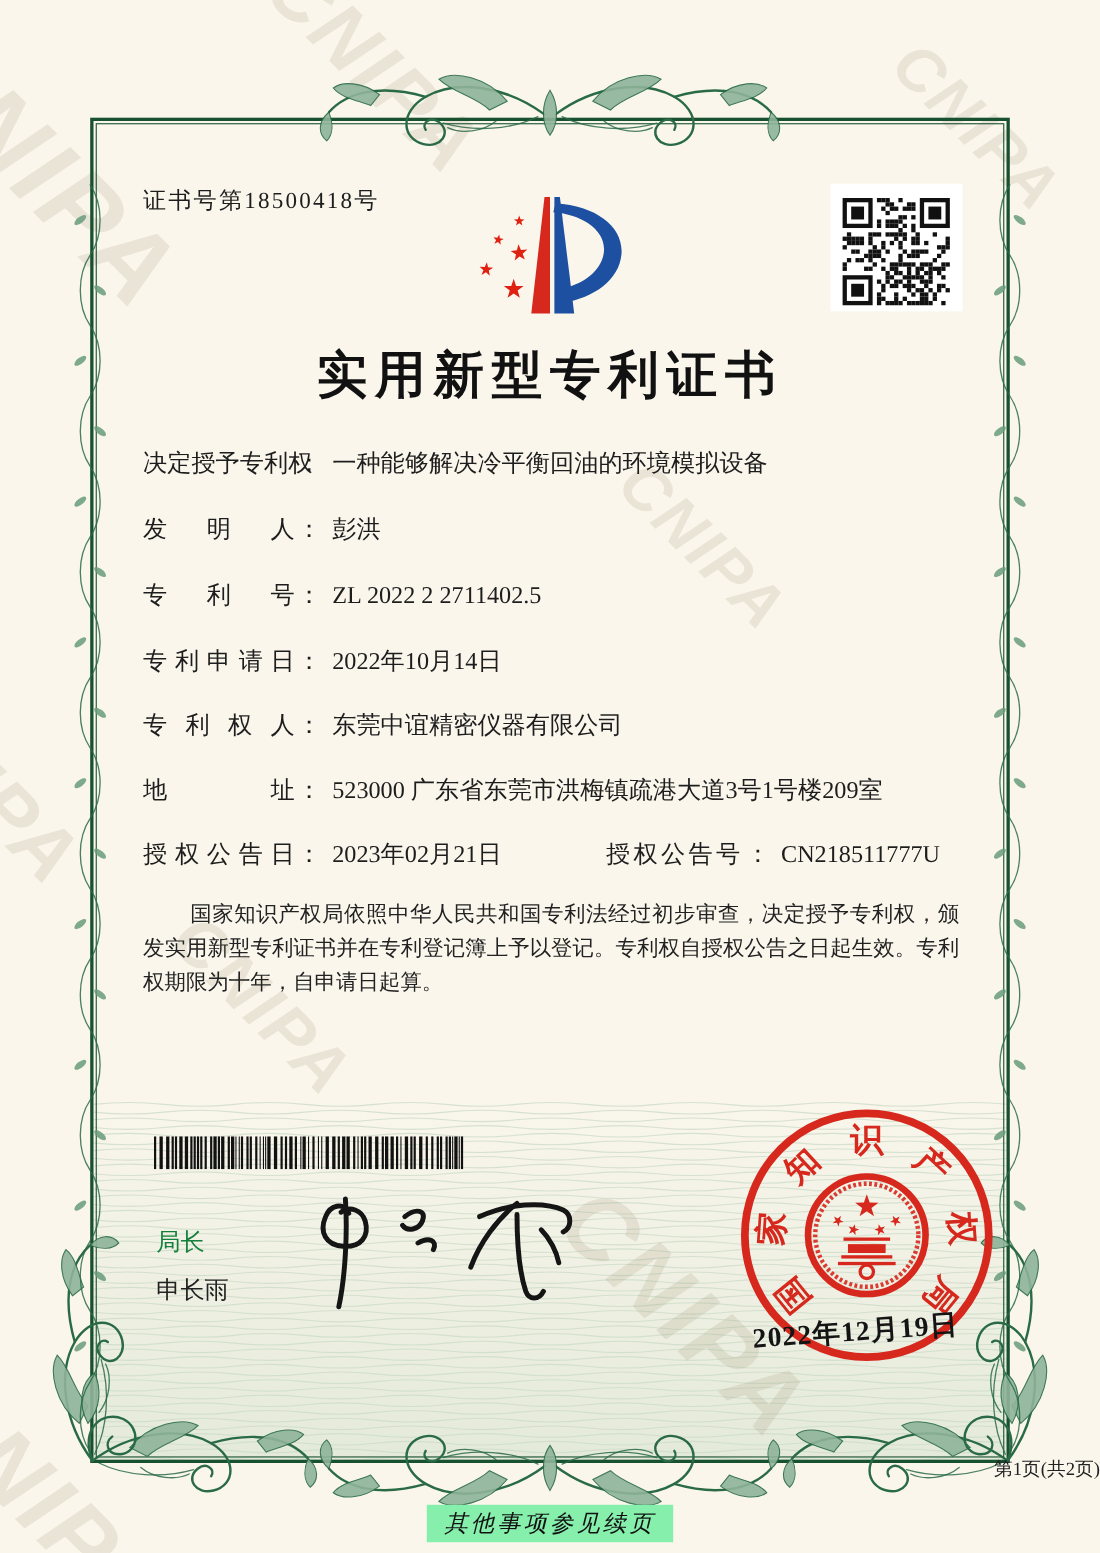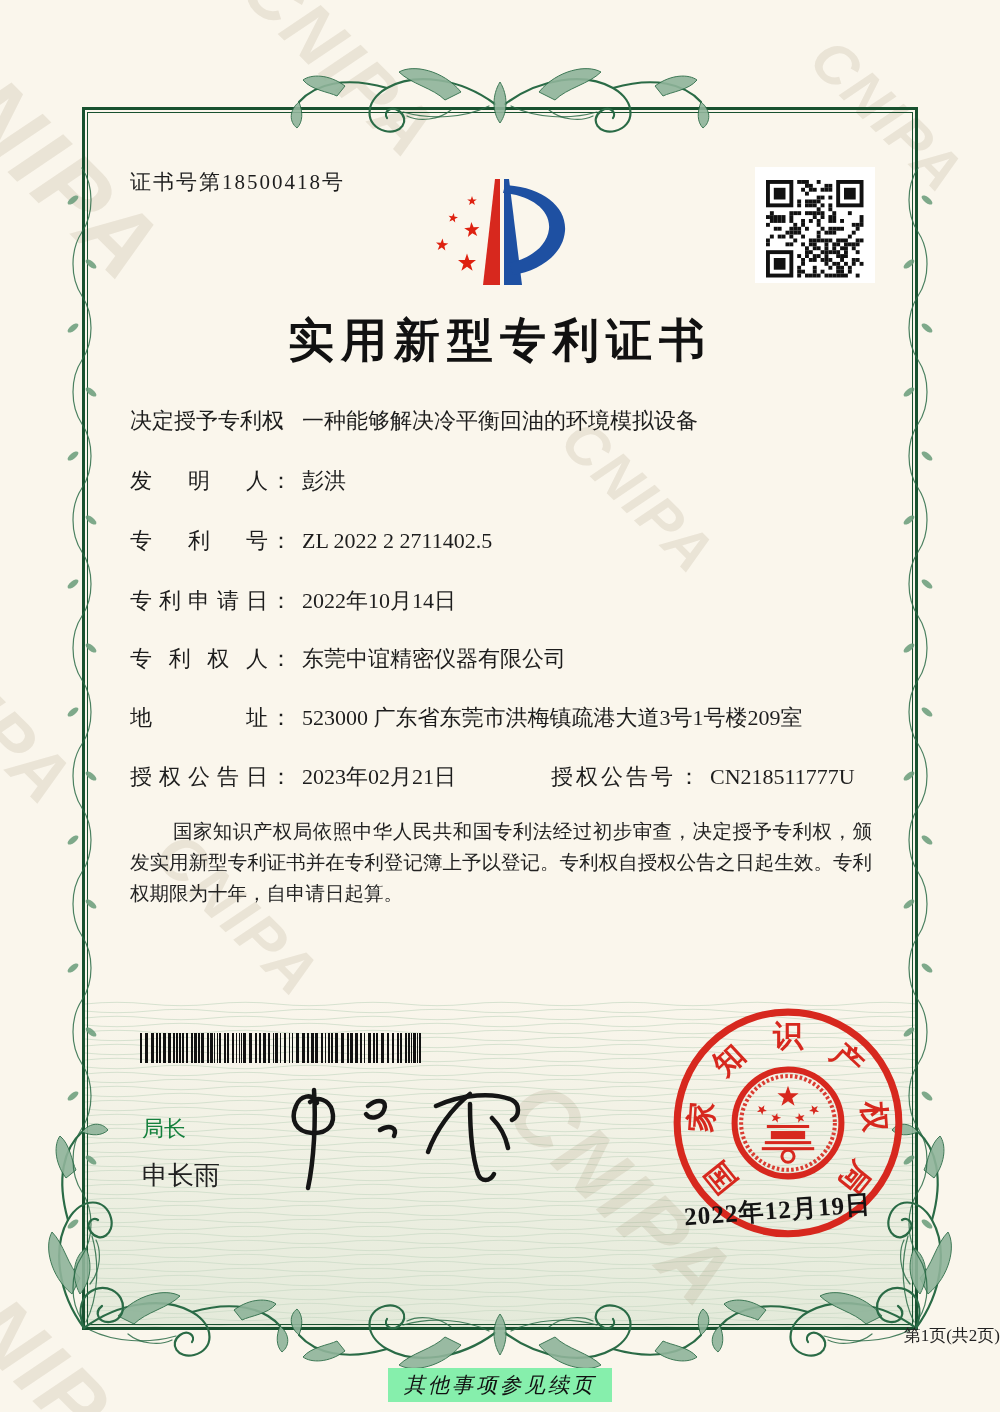--- a/index.html
+++ b/index.html
@@ -36,21 +36,21 @@
   .fval{margin-left:10px;}
   .fpair2{position:absolute;left:378px;top:0;margin-left:43px;}
   .fpair2 .flabel2{letter-spacing:3px;}
   
   .para{position:absolute;left:130px;width:742px;font-size:19.5px;line-height:31px;
         text-indent:2.2em;color:#222;text-align:justify;}
   
   .barcode-svg{position:absolute;left:140px;top:1033px;width:288px;height:30px;}
   .sig-title{position:absolute;left:142px;top:1114px;font-size:22px;
              font-family:"Liberation Sans","DejaVu Sans",sans-serif;color:#15803d;}
-  .sig-name{position:absolute;left:142px;top:1158px;font-size:26px;
+  .sig-name{position:absolute;left:142px;top:1158px;font-size:22px;
             font-family:"Liberation Sans","DejaVu Sans",sans-serif;color:#222;}
   .signature-svg{position:absolute;left:250px;top:1075px;width:320px;height:130px;z-index:5;}
   .seal-svg{position:absolute;left:659px;top:998px;width:258px;height:258px;z-index:5;}
   .page-info{position:absolute;left:0;top:1292px;width:100%;text-align:right;font-size:17px;color:#222;margin-top:32px;}
   .note{position:absolute;left:0;top:1368px;width:100%;text-align:center;z-index:5;}
   .note span{display:inline-block;background:#86efac;padding:3px 16px;font-size:21px;
              font-style:italic;letter-spacing:3px;color:#111;}
 </style>
 </head>
 <body>

